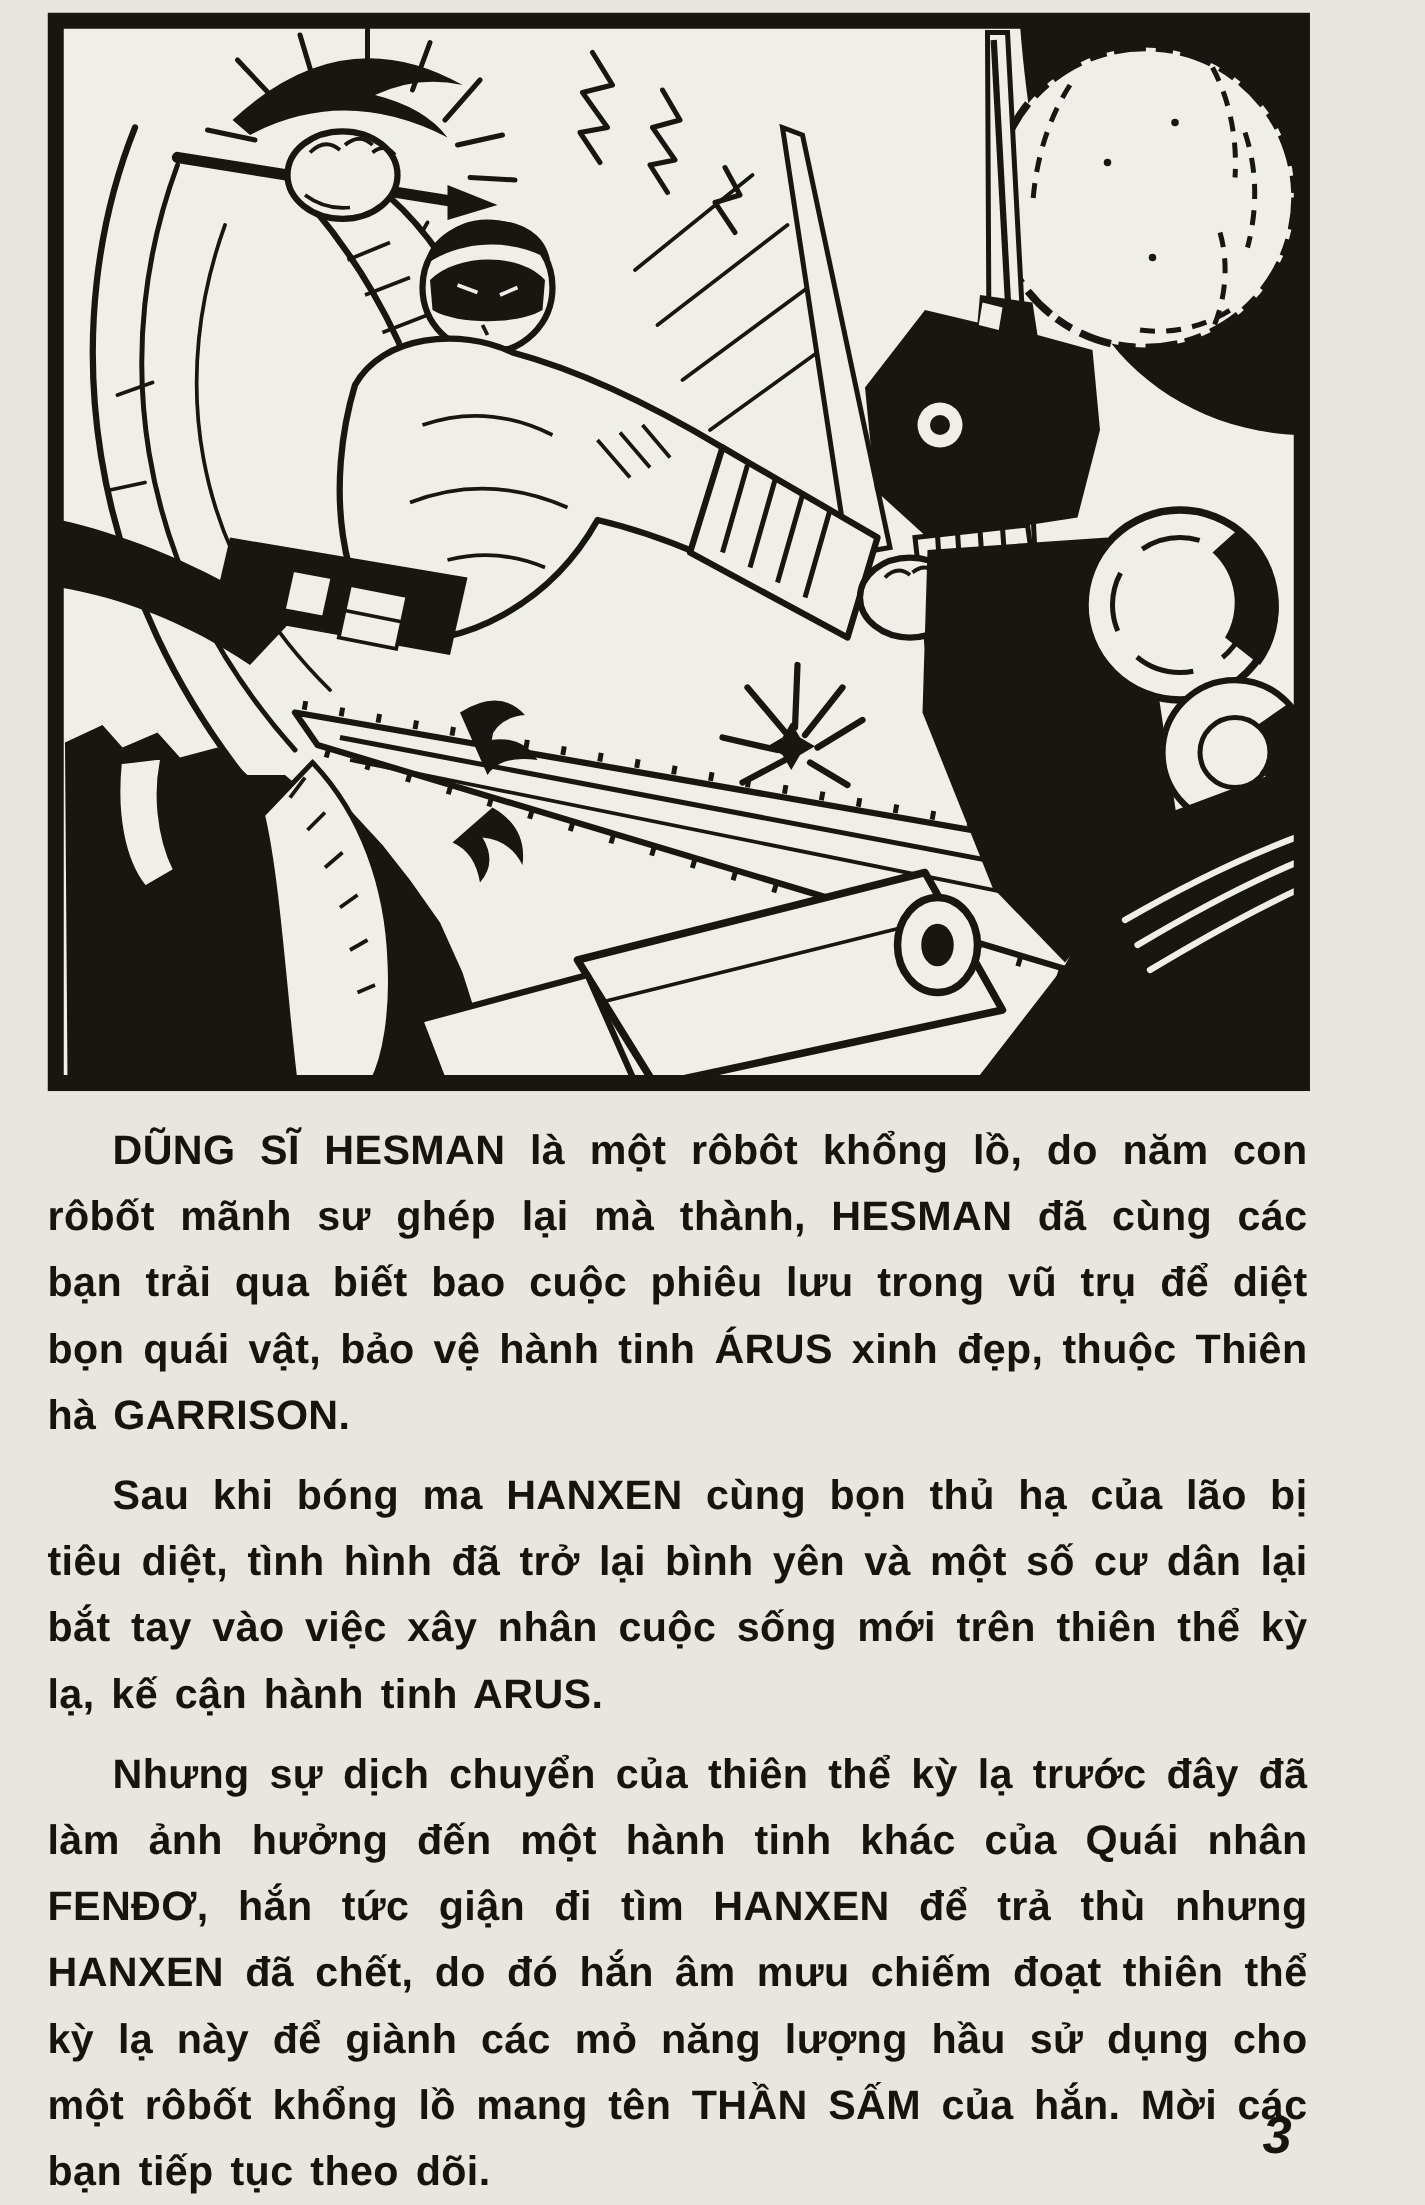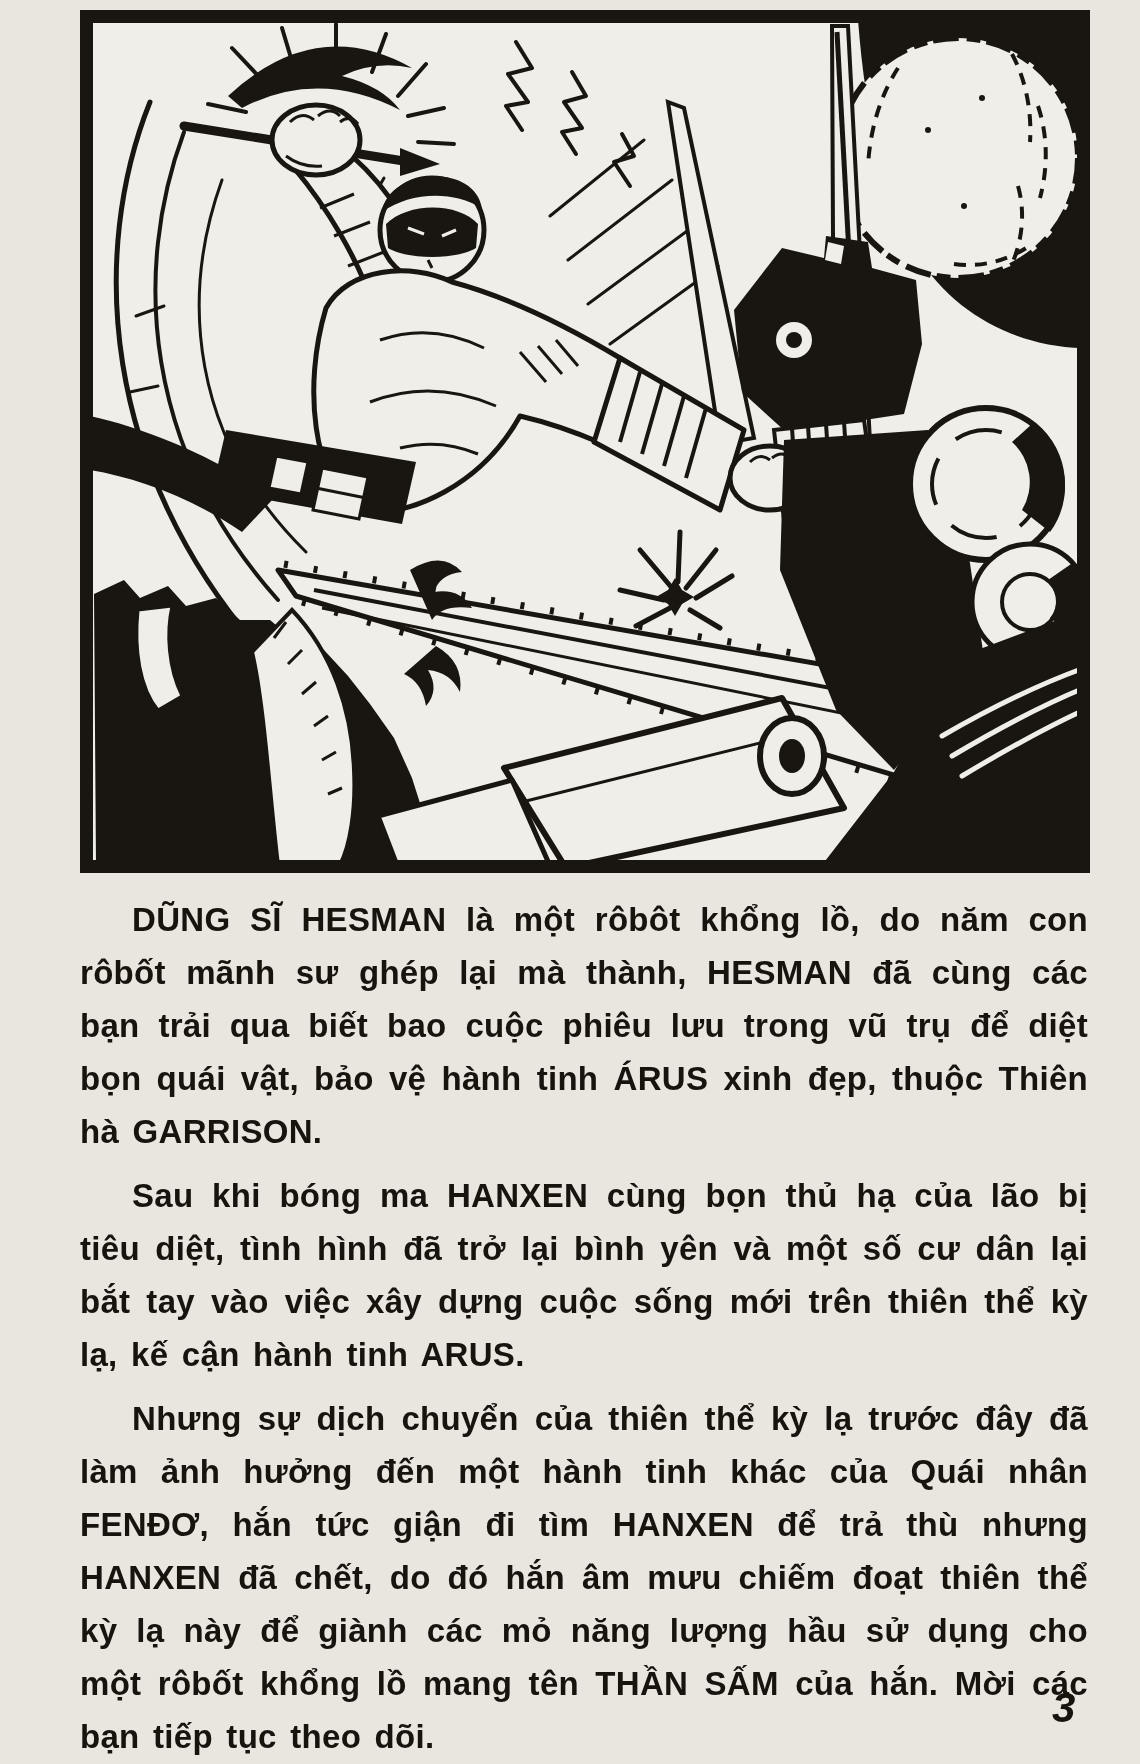--- a/index.html
+++ b/index.html
@@ -3,21 +3,21 @@
 <meta charset="utf-8">
 <style>
   html,body{margin:0;padding:0;}
   body{
     width:1140px;height:1764px;
     background:#e9e6e0;
     font-family:"Liberation Sans", sans-serif;
     position:relative;
     overflow:hidden;
   }
-  .page{position:absolute;inset:0;margin-left:42px;}
+  .page{position:absolute;inset:0;}
   .panel{
     position:absolute;left:38px;top:10px;width:1010px;height:863px;
     background:#f0eee8;
   }
   .panel svg{display:block;width:100%;height:100%;}
   .text-block{
     position:absolute;left:38px;top:893px;width:1008px;
     color:#17140e;
   }
   .text-block p{
@@ -160,19 +160,19 @@
         <path class="none ink rnd" stroke-width="5" d="M560 540 L592 578 M600 522 L598 572 M636 540 L606 578 M540 580 L584 590 M652 566 L616 588 M556 616 L590 598 M640 618 L610 600"></path>
         <path class="ink-f" d="M588 580 l7 -12 l7 12 l12 7 l-12 7 l-7 12 l-7 -12 l-12 -7 Z"></path>
       </g>
 
       <rect x="6.5" y="6.5" width="997" height="850" class="none ink" stroke-width="13"></rect>
     </svg>
   </div>
 
   <div class="text-block">
     <p>DŨNG SĨ HESMAN là một rôbôt khổng lồ, do năm con rôbốt mãnh sư ghép lại mà thành, HESMAN đã cùng các bạn trải qua biết bao cuộc phiêu lưu trong vũ trụ để diệt bọn quái vật, bảo vệ hành tinh ÁRUS xinh đẹp, thuộc Thiên hà GARRISON.</p>
-    <p>Sau khi bóng ma HANXEN cùng bọn thủ hạ của lão bị tiêu diệt, tình hình đã trở lại bình yên và một số cư dân lại bắt tay vào việc xây dựng cuộc sống mới trên thiên thể kỳ lạ, kế cận hành tinh ARUS.</p>
+    <p>Sau khi bóng ma HANXEN cùng bọn thủ hạ của lão bị tiêu diệt, tình hình đã trở lại bình yên và một số cư dân lại bắt tay vào việc xây nhân cuộc sống mới trên thiên thể kỳ lạ, kế cận hành tinh ARUS.</p>
     <p>Nhưng sự dịch chuyển của thiên thể kỳ lạ trước đây đã làm ảnh hưởng đến một hành tinh khác của Quái nhân FENĐƠ, hắn tức giận đi tìm HANXEN để trả thù nhưng HANXEN đã chết, do đó hắn âm mưu chiếm đoạt thiên thể kỳ lạ này để giành các mỏ năng lượng hầu sử dụng cho một rôbốt khổng lồ mang tên THẦN SẤM của hắn. Mời các bạn tiếp tục theo dõi.</p>
   </div>
 
   <div class="page-number">3</div>
 
 </div>
 
 </body></html>

